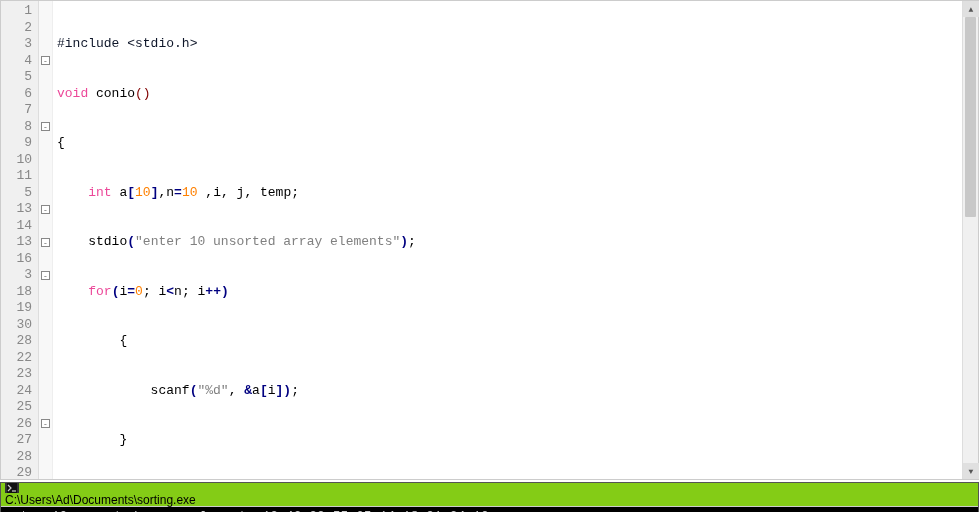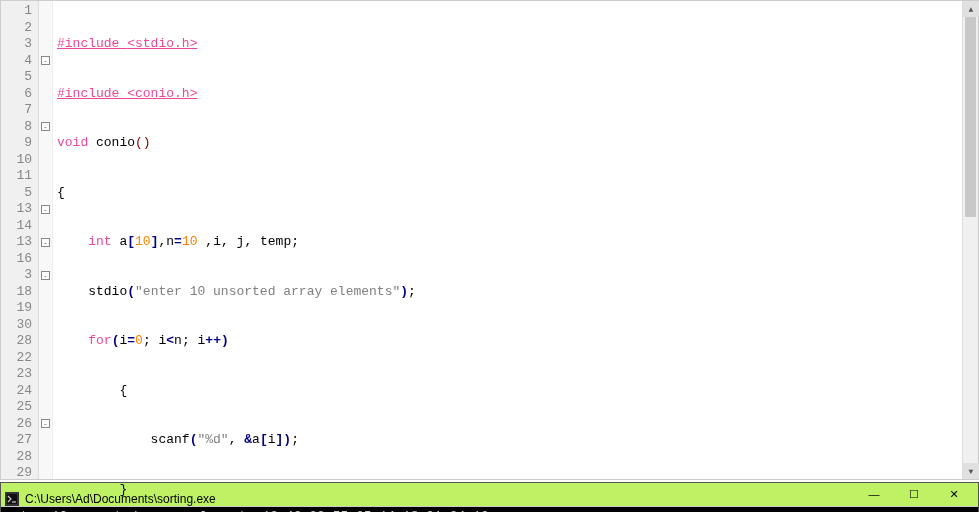--- a/index.html
+++ b/index.html
@@ -58,41 +58,42 @@
     position: relative;
     padding-top: 2px;
     white-space: pre;
   }
   .codeline {
     height: 16.5px;
     padding-left: 4px;
     position: relative;
   }
   .kw { color: #ec4899; }
-  .pre { color: #ec4899; text-decoration: underline; }
+  .pre { color: #0f172a; }
   .str { color: #808080; }
   .num { color: #ff8000; }
   .op { color: #000080; font-weight: bold; }
   .brace { color: #000; }
   .red { color: #800000; }
 
   .console-wrap {
     border: 1px solid #555;
     margin-top: 2px;
     background: #fff;
   }
   .titlebar {
     height: 24px;
     display: flex;
-    align-items: flex-end;
-    background: #bef264;
+    align-items: flex-start;
+    background: #84cc16;
     border-bottom: 1px solid #ccc;
     padding: 0 4px;
     font-family: 'Segoe UI', Tahoma, sans-serif;
     font-size: 12px;
+    flex-direction: column;
   }
   .tb-icon {
     width: 14px;
     height: 14px;
     background: #333;
     margin-right: 6px;
     display: flex;
     align-items: center;
     justify-content: center;
   }
@@ -220,21 +221,20 @@
       <div></div>
     <div>
         <span class="box">-</span>
       </div>
     <div></div>
       <div></div>
       <div></div>
   </div>
   <div class="code">
     <div class="codeline"><span class="pre">#include </span><span class="pre">&lt;stdio.h&gt;</span></div>
-    <div class="codeline"><span class="pre">#include </span><span class="pre">&lt;conio.h&gt;</span></div>
     <div class="codeline"><span class="kw">void</span><span> conio</span><span class="red">(</span><span class="red">)</span></div>
     <div class="codeline"><span class="brace">{</span></div>
     <div class="codeline"><span>    </span><span class="kw">int</span><span> a</span><span class="op">[</span><span class="num">10</span><span class="op">]</span><span>,</span><span>n</span><span class="op">=</span><span class="num">10</span><span> </span><span>,</span><span>i</span><span>,</span><span> j</span><span>,</span><span> temp</span><span>;</span></div>
     <div class="codeline"><span>    stdio</span><span class="op">(</span><span class="str">"enter 10 unsorted array elements"</span><span class="op">)</span><span>;</span></div>
     <div class="codeline"><span>    </span><span class="kw">for</span><span class="op">(</span><span>i</span><span class="op">=</span><span class="num">0</span><span>;</span><span> i</span><span class="op">&lt;</span><span>n</span><span>;</span><span> i</span><span class="op">++</span><span class="op">)</span></div>
     <div class="codeline"><span>        </span><span class="brace">{</span></div>
     <div class="codeline"><span>            scanf</span><span class="op">(</span><span class="str">"%d"</span><span>,</span><span> </span><span class="op">&amp;</span><span>a</span><span class="op">[</span><span>i</span><span class="op">]</span><span class="op">)</span><span>;</span></div>
     <div class="codeline"><span>        </span><span class="brace">}</span></div>
     
     

